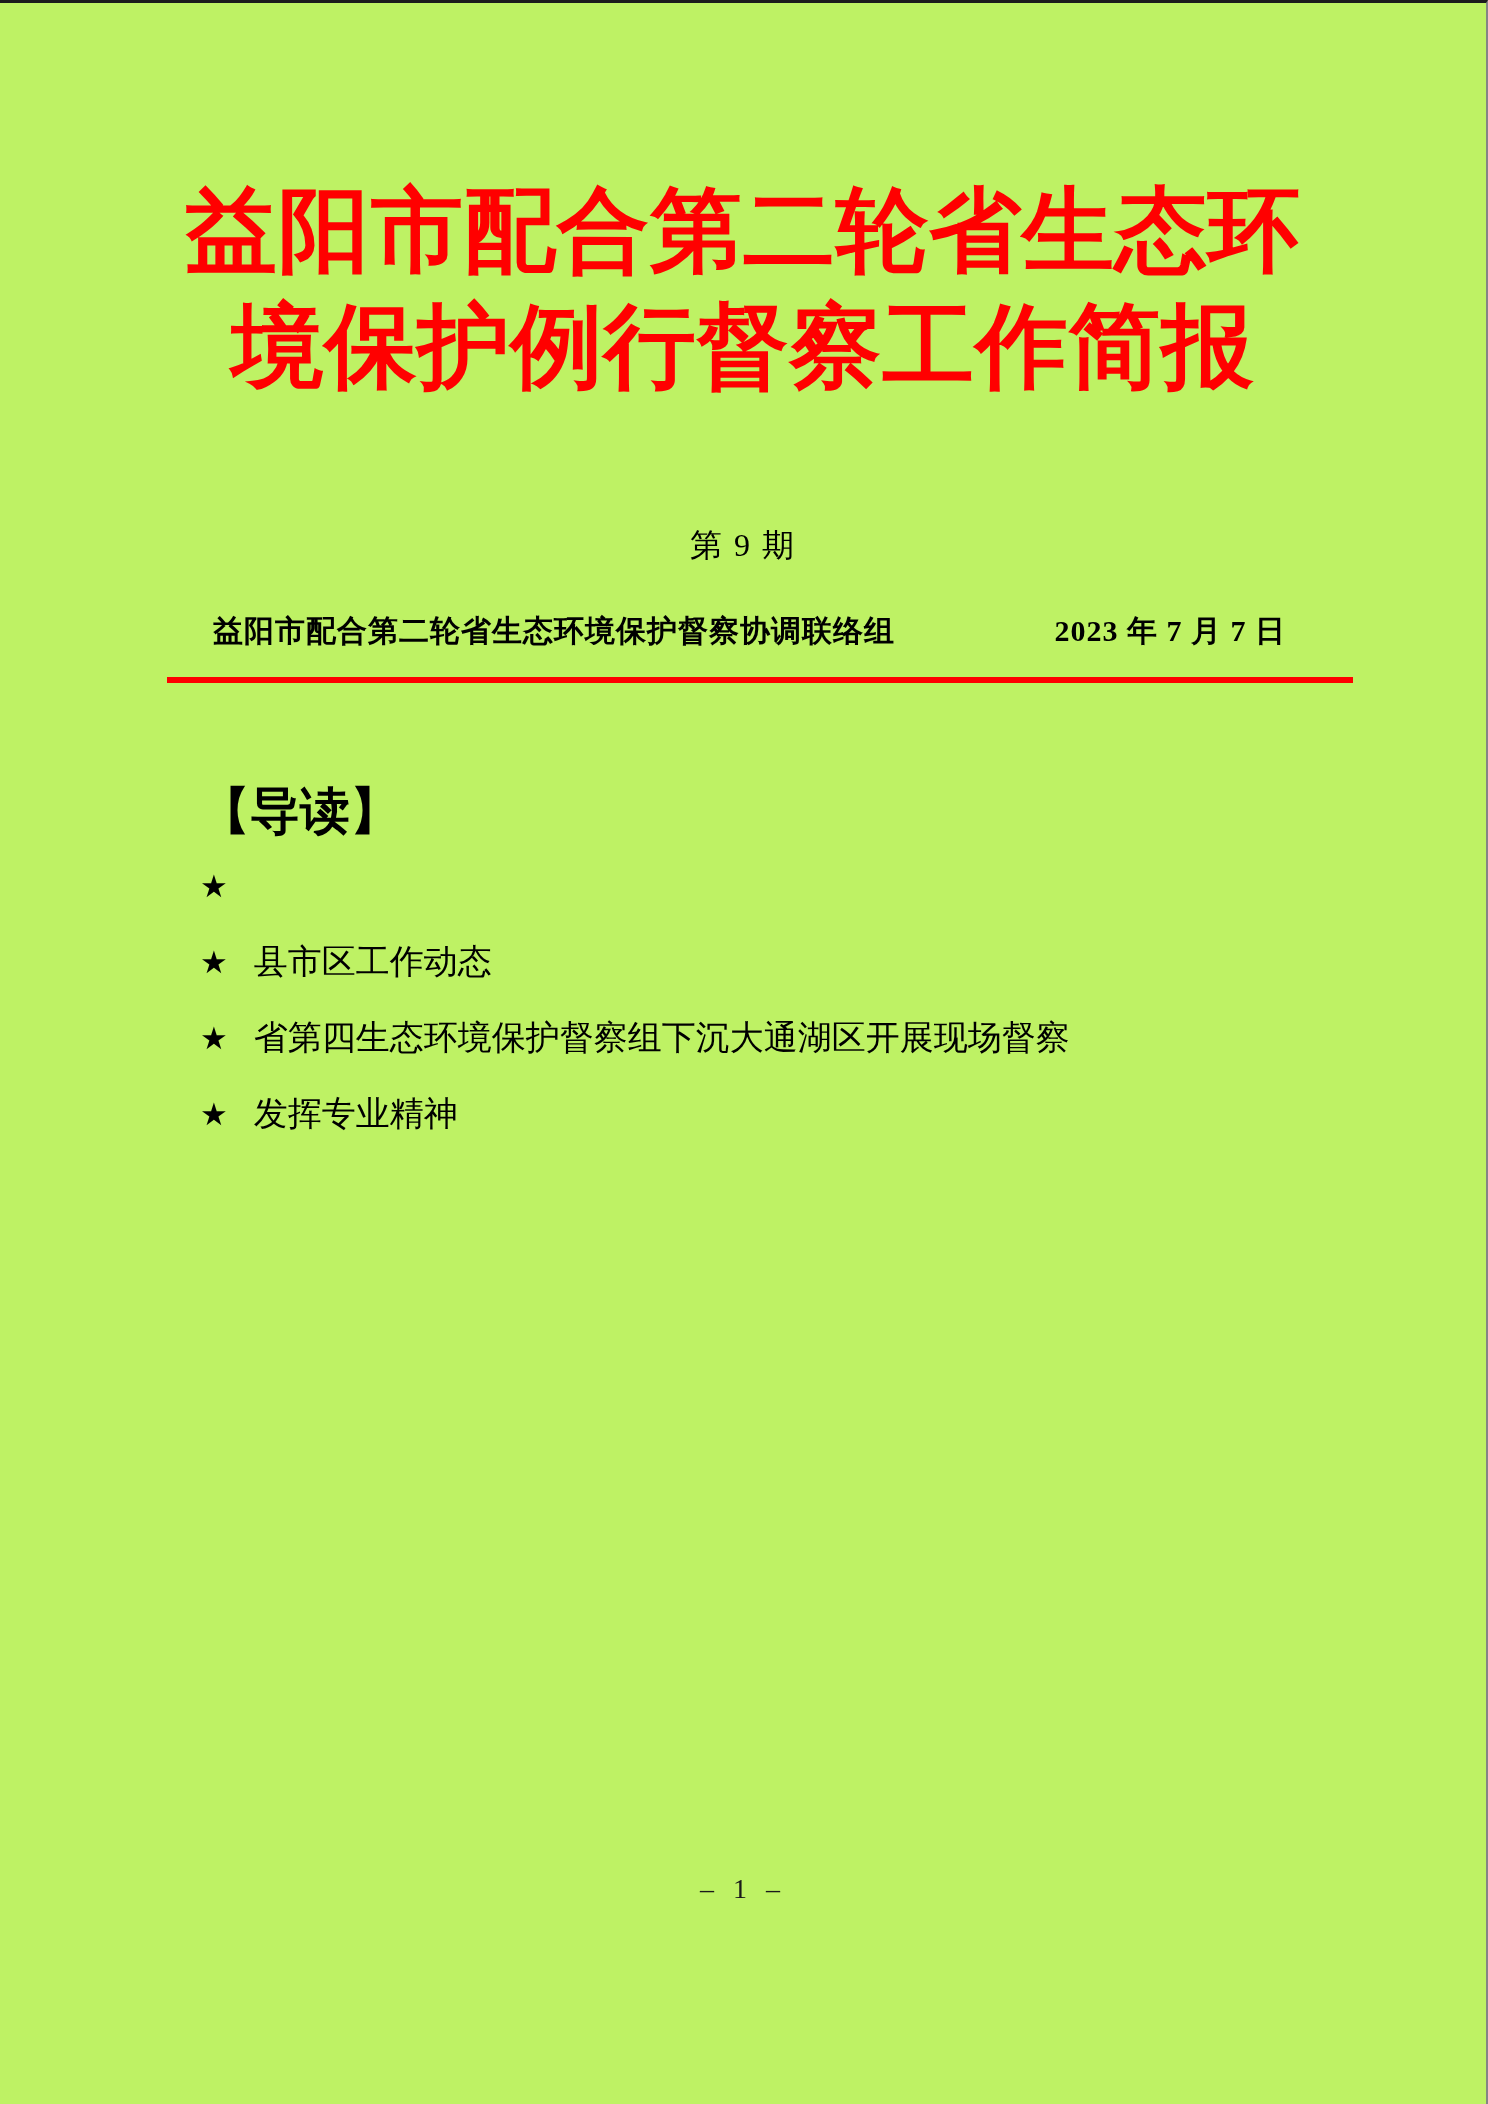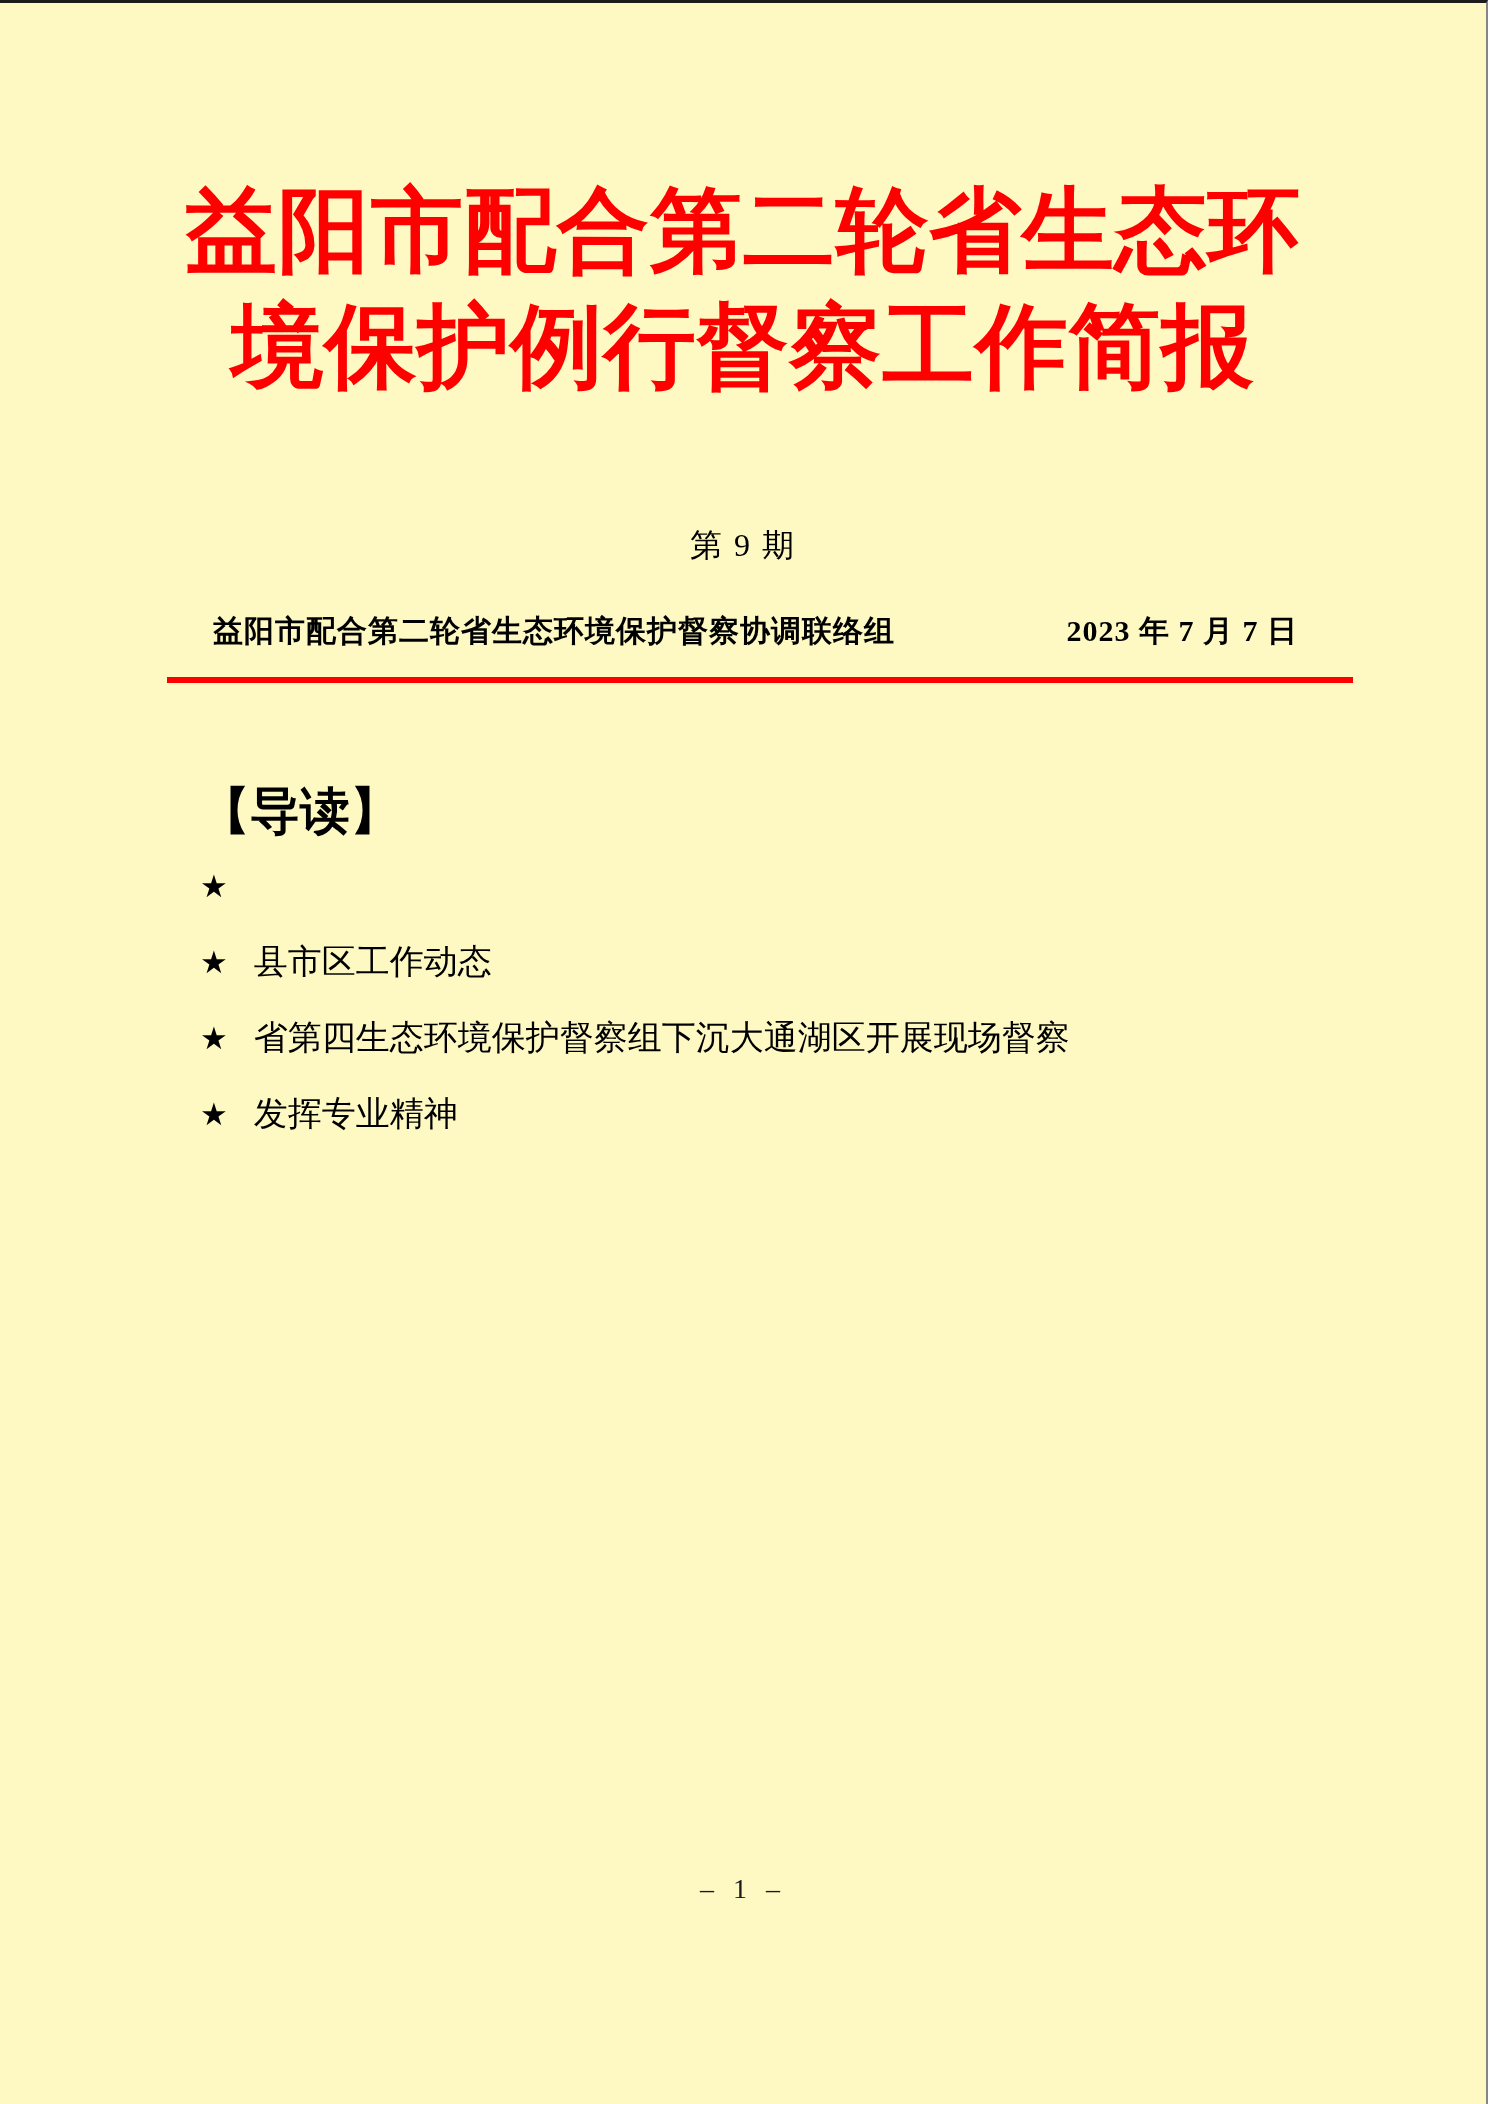--- a/index.html
+++ b/index.html
@@ -4,21 +4,21 @@
 <style>
   html, body {
     margin: 0;
     padding: 0;
     background: #ffffff;
   }
   .page {
     position: relative;
     width: 1488px;
     height: 2104px;
-    background: #fef9c3;
+    background: #bef264;
     box-sizing: border-box;
     border-top: 3px solid #1c1c1c;
     border-right: 2px solid #858585;
     overflow: hidden;
     font-family: "Liberation Serif", serif;
     color: #000000;
     padding-left: 16px;
   }
   .doc-title {
     position: absolute;
@@ -41,21 +41,21 @@
     text-align: center;
     font-size: 32px;
     letter-spacing: 2px;
     color: #000000;
     font-family: Liberation Serif, serif;
   }
   .masthead {
     position: absolute;
     top: 608px;
     left: 213px;
-    right: 188px;
+    right: 200px;
     display: flex;
     justify-content: space-between;
     align-items: baseline;
     font-size: 30px;
     color: #000000;
   }
   .masthead .org {
     font-weight: 600;
     letter-spacing: 1px;
   }

